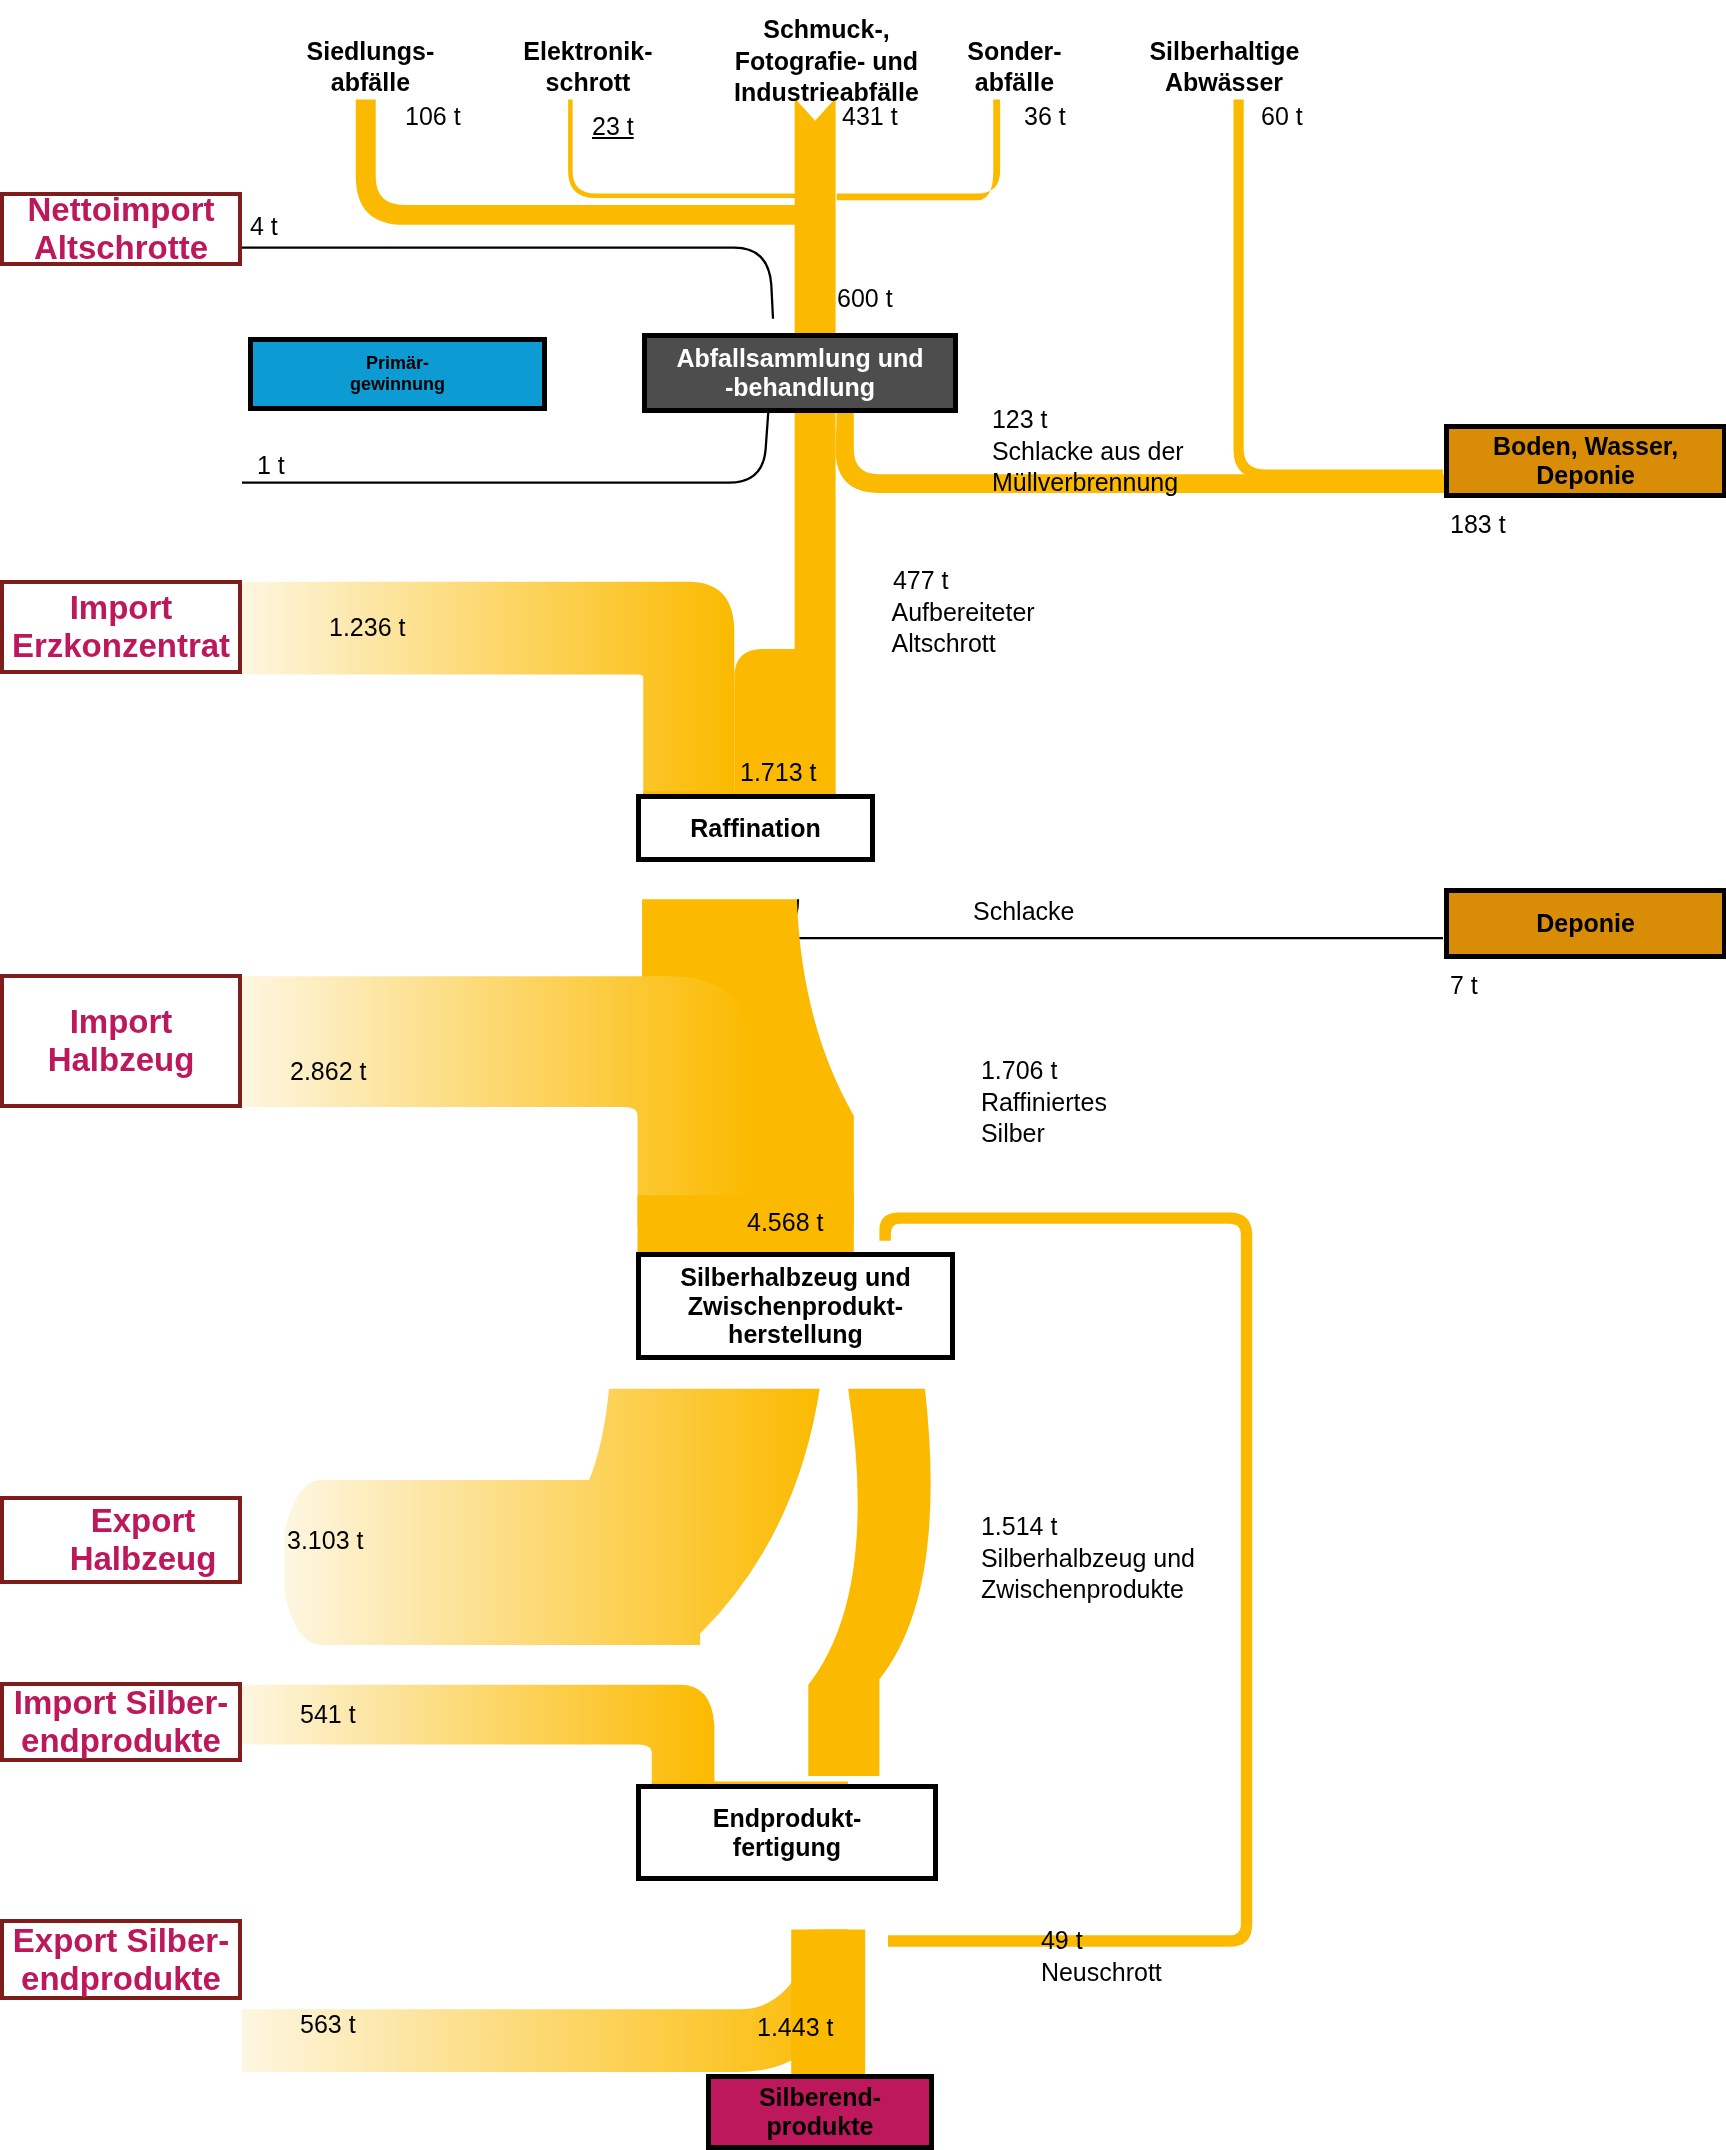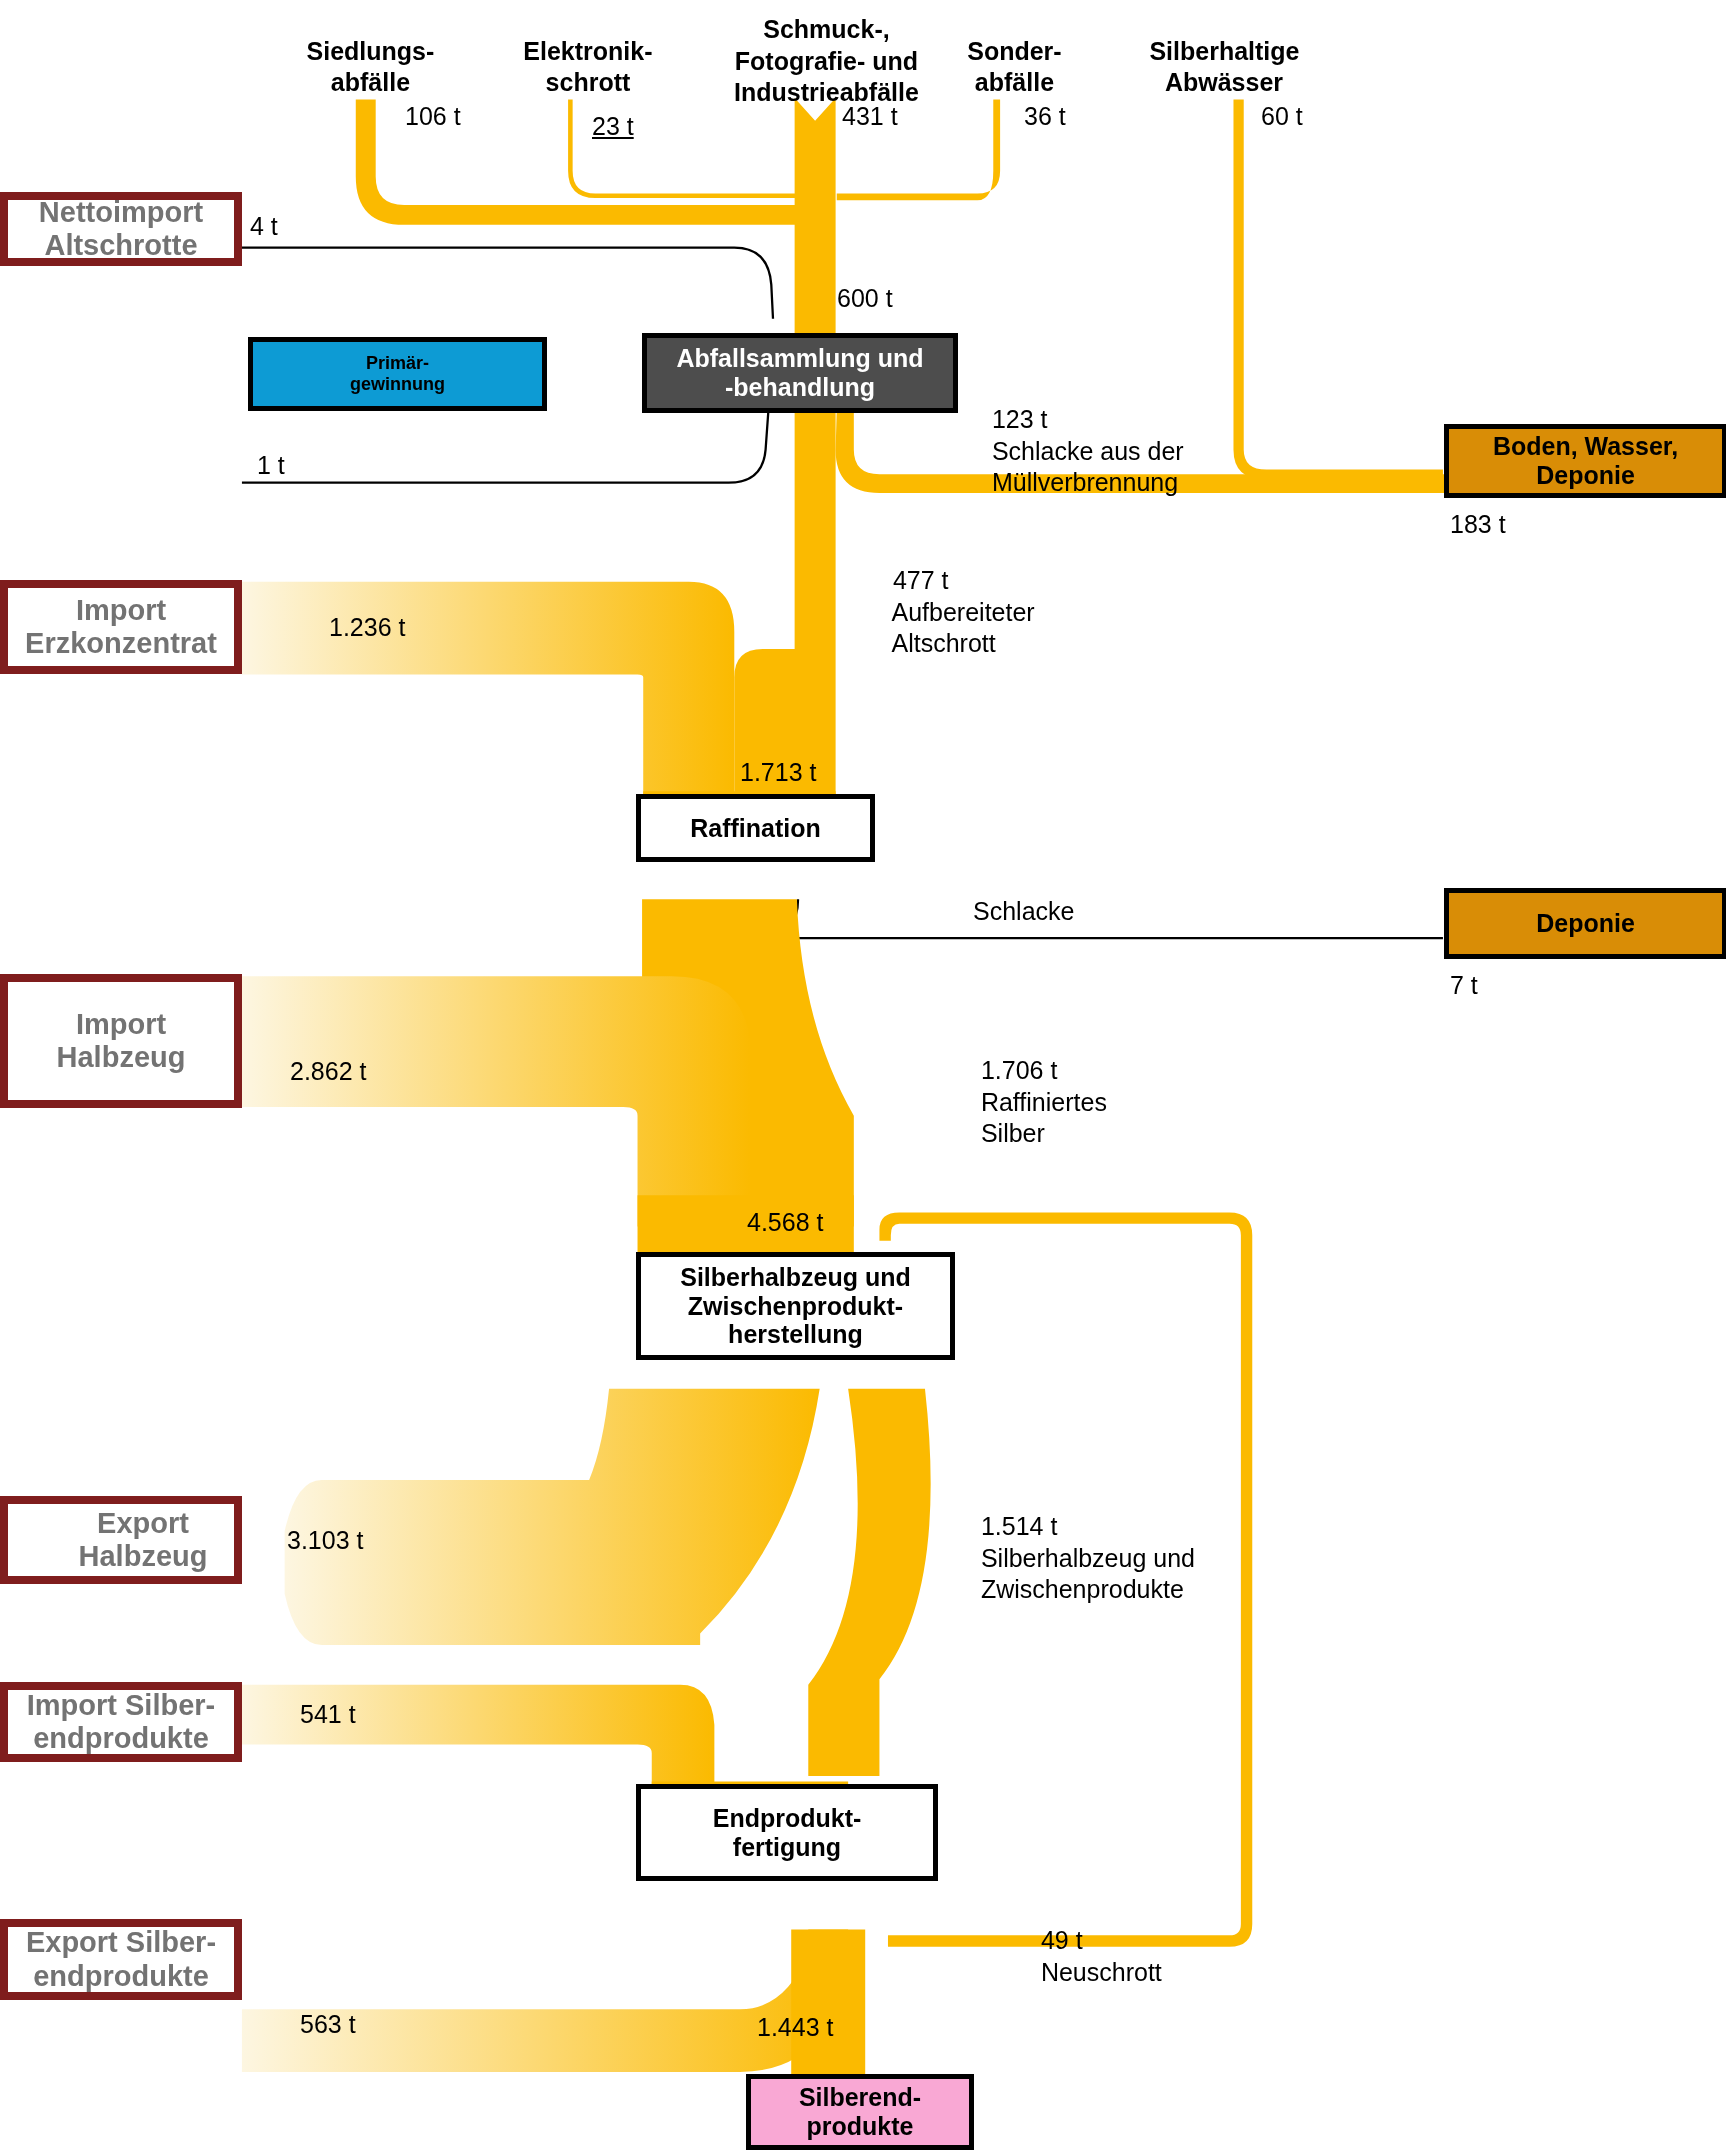--- a/index.html
+++ b/index.html
@@ -5,27 +5,27 @@
   html,body{margin:0;padding:0;background:#ffffff;}
   body{font-family:"Liberation Sans",sans-serif;}
   #stage{position:relative;width:1727px;height:2151px;background:#fff;overflow:hidden;}
   svg#sankey{position:absolute;left:0;top:0;width:1727px;height:2151px;}
 
   .node{position:absolute;box-sizing:border-box;display:flex;align-items:center;
         justify-content:center;text-align:center;line-height:1.15;}
   .node span{display:block;}
 
   
-  .io{border:8px solid #7f1d1d;background:#fff;color:#737373;font-weight:bold;font-size:29px;}
+  .io{border:4px solid #7f1d1d;background:#fff;color:#be185d;font-weight:bold;font-size:33px;}
   
   .proc{border:5.1px solid #000;background:#fff;color:#000;font-weight:bold;font-size:25px;}
   .proc-dark{border:5.1px solid #000;background:#4d4d4d;color:#fff;font-weight:bold;font-size:25px;}
   .proc-blue{border:5.1px solid #000;background:#0d9bd4;color:#000;font-weight:bold;font-size:18px;}
   .proc-orange{border:5.1px solid #000;background:#d98d06;color:#000;font-weight:bold;font-size:25px;}
-  .proc-purple{border:5.1px solid #000;background:#f9a8d4;color:#000;font-weight:bold;font-size:25px;margin-left:40px;}
+  .proc-purple{border:5.1px solid #000;background:#be185d;color:#000;font-weight:bold;font-size:25px;}
 
   .lbl{position:absolute;color:#000;font-size:25px;line-height:1.25;white-space:pre;}
   .lbl.b{font-weight:bold;}
   .lbl.c{text-align:center;}
 </style>
 </head>
 <body>
 
 <div id="stage">
 

